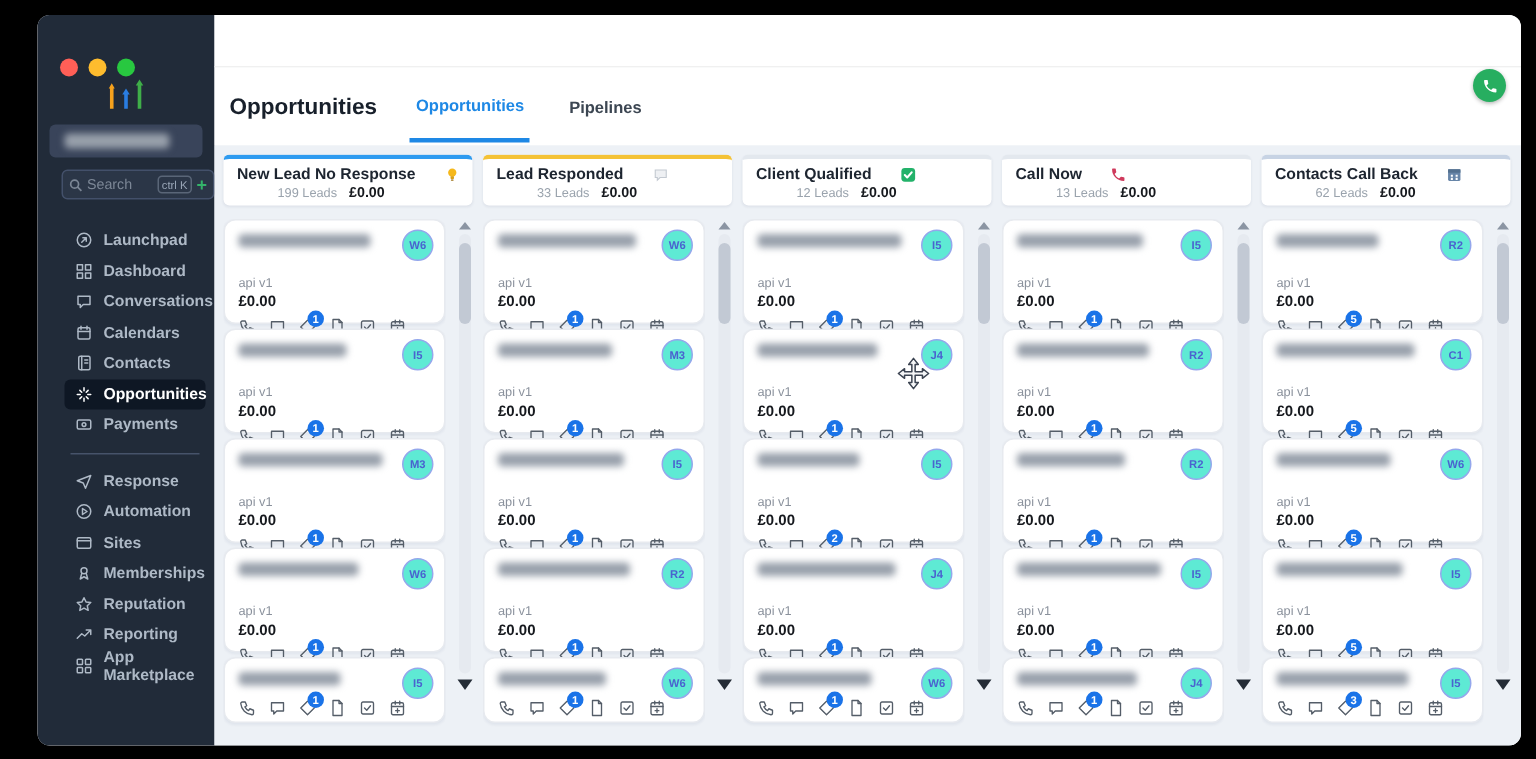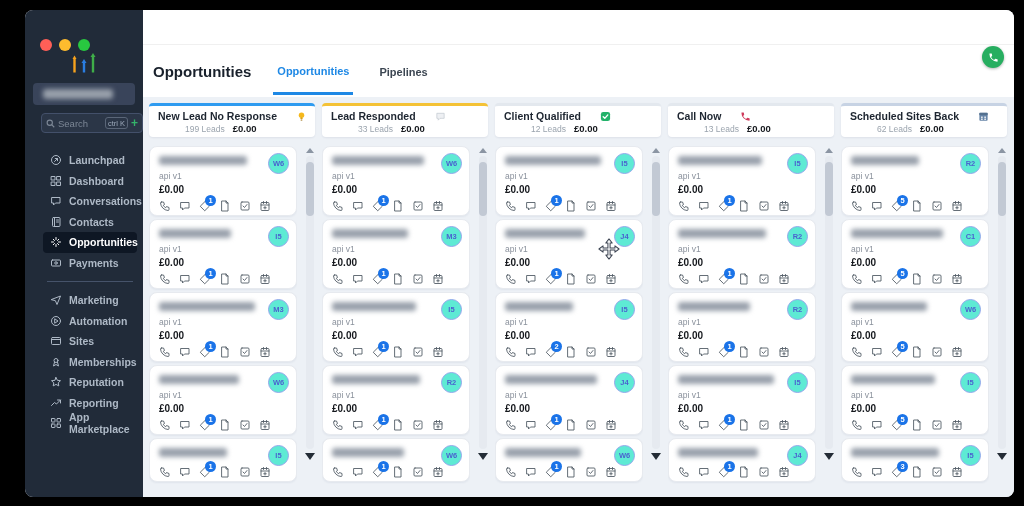--- a/index.html
+++ b/index.html
@@ -58,21 +58,21 @@
   .col-value { font-size:9.5px; font-weight:bold; color:#15181d; }
   .col-list { position:absolute; top:43px; left:0; width:148px; bottom:0; overflow:hidden; }
   .card { background:#fff; border-radius:8px; border:1px solid #e7eaef;
     box-shadow:0 1px 2px rgba(20,40,80,.06); height:70px; margin-bottom:3px;
     padding:7px 9px 0; position:relative; cursor:grab; }
   .card.compact { height:44px; }
   .card .name-bar { height:9px; margin-top:2px; }
   .card .avatar { position:absolute; top:6px; right:7px; width:21px; height:21px;
     border-radius:50%; border:1.5px solid #94a7ec; background:#5eead4; color:#4a63cf;
     font-size:7.5px; font-weight:bold; display:flex; align-items:center; justify-content:center; }
-  .card .src { font-size:8.5px; color:#8a919c; margin-top:6px; }
+  .card .src { font-size:8.5px; color:#8a919c; margin-top:18px; }
   .card .val { font-size:10px; font-weight:bold; color:#15181d; margin-top:3px; }
   .card .actions { display:flex; gap:8px; margin-top:5px; align-items:center; }
   .card.compact .actions { margin-top:9px; }
   .act { position:relative; width:12px; height:12px; color:#545d68; }
   .act svg { width:12px; height:12px; display:block; }
   .act .badge { position:absolute; top:-5px; right:-5px; min-width:11px; height:11px;
     border-radius:6px; background:#1a73e8; color:#fff; font-size:7.5px; font-weight:bold;
     display:flex; align-items:center; justify-content:center; padding:0 2px; }
   
   .col-scroll { position:absolute; right:0; top:45px; width:10px; height:312px;
@@ -147,20 +147,29 @@
           <span style="display: inline-flex;">
             <svg viewBox="0 0 24 24" fill="none" stroke="currentColor" stroke-width="2" stroke-linecap="round" stroke-linejoin="round" style="width: 12px; height: 12px;">
               <path d="M4 5h16v11h-9l-4 4v-4H4z"></path>
             </svg>
           </span>
           <span>Conversations</span>
         </div>
         <div class="menu-item">
           <span style="display: inline-flex;">
             <svg viewBox="0 0 24 24" fill="none" stroke="currentColor" stroke-width="2" stroke-linecap="round" stroke-linejoin="round" style="width: 12px; height: 12px;">
+              <rect x="4" y="5" width="16" height="15" rx="2"></rect>
+              <path d="M4 10h16M8 3v4M16 3v4"></path>
+            </svg>
+          </span>
+          <span>Calendars</span>
+        </div>
+        <div class="menu-item">
+          <span style="display: inline-flex;">
+            <svg viewBox="0 0 24 24" fill="none" stroke="currentColor" stroke-width="2" stroke-linecap="round" stroke-linejoin="round" style="width: 12px; height: 12px;">
               <rect x="5" y="3" width="15" height="18" rx="2"></rect>
               <path d="M9 3v18M13 8h4M13 12h4"></path>
             </svg>
           </span>
           <span>Contacts</span>
         </div>
         <div class="menu-item active">
           <span style="display: inline-flex;">
             <svg viewBox="0 0 24 24" fill="none" stroke="currentColor" stroke-width="2" stroke-linecap="round" stroke-linejoin="round" style="width: 12px; height: 12px;">
               <path d="M12 3v4M12 17v4M3 12h4M17 12h4M6.5 6.5l2.5 2.5M15 15l2.5 2.5M17.5 6.5L15 9M9 15l-2.5 2.5"></path>
@@ -177,21 +186,21 @@
           </span>
           <span>Payments</span>
         </div>
         <div class="menu-divider"></div>
         <div class="menu-item">
           <span style="display: inline-flex;">
             <svg viewBox="0 0 24 24" fill="none" stroke="currentColor" stroke-width="2" stroke-linecap="round" stroke-linejoin="round" style="width: 12px; height: 12px;">
               <path d="M3 11l18-7-7 17-3-7z"></path>
             </svg>
           </span>
-          <span>Marketing</span>
+          <span>Response</span>
         </div>
         <div class="menu-item">
           <span style="display: inline-flex;">
             <svg viewBox="0 0 24 24" fill="none" stroke="currentColor" stroke-width="2" stroke-linecap="round" stroke-linejoin="round" style="width: 12px; height: 12px;">
               <circle cx="12" cy="12" r="9"></circle>
               <path d="M10 8l6 4-6 4z"></path>
             </svg>
           </span>
           <span>Automation</span>
         </div>
@@ -1207,21 +1216,21 @@
             <div class="scroll-up"></div>
             <div class="scroll-track">
               <div class="scroll-thumb"></div>
             </div>
             <div class="scroll-down"></div>
           </div>
         </div>
         <div class="col">
           <div class="col-head" style="border-top-color: rgb(199, 211, 228);">
             <div class="col-head-title">
-              <span>Scheduled Sites Back</span>
+              <span>Contacts Call Back</span>
               <span style="display: inline-flex;">
                 <svg viewBox="0 0 24 24" style="width: 11px; height: 11px;">
                   <rect x="3" y="4" width="18" height="17" rx="2" fill="#6785a8"></rect>
                   <rect x="3" y="4" width="18" height="5" fill="#53708f"></rect>
                   <path d="M7 12h3v3H7zM14 12h3v3h-3zM7 16.5h3v3H7zM14 16.5h3v3h-3z" fill="#fff"></path>
                 </svg>
               </span>
             </div>
             <div class="col-head-meta">
               <span class="col-leads">62 Leads</span>

